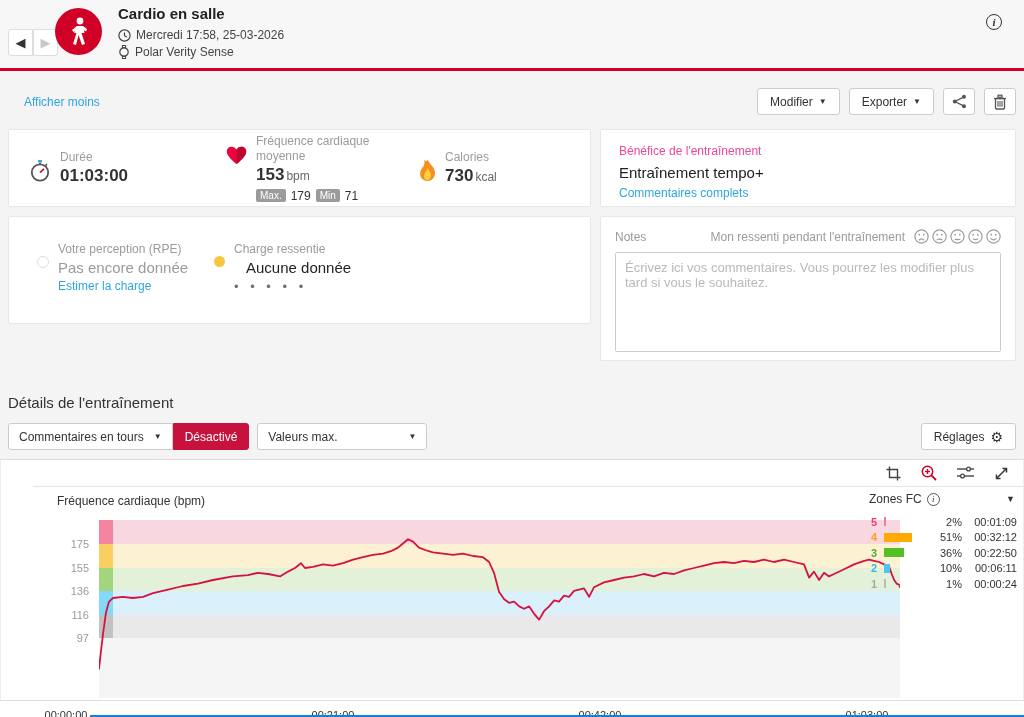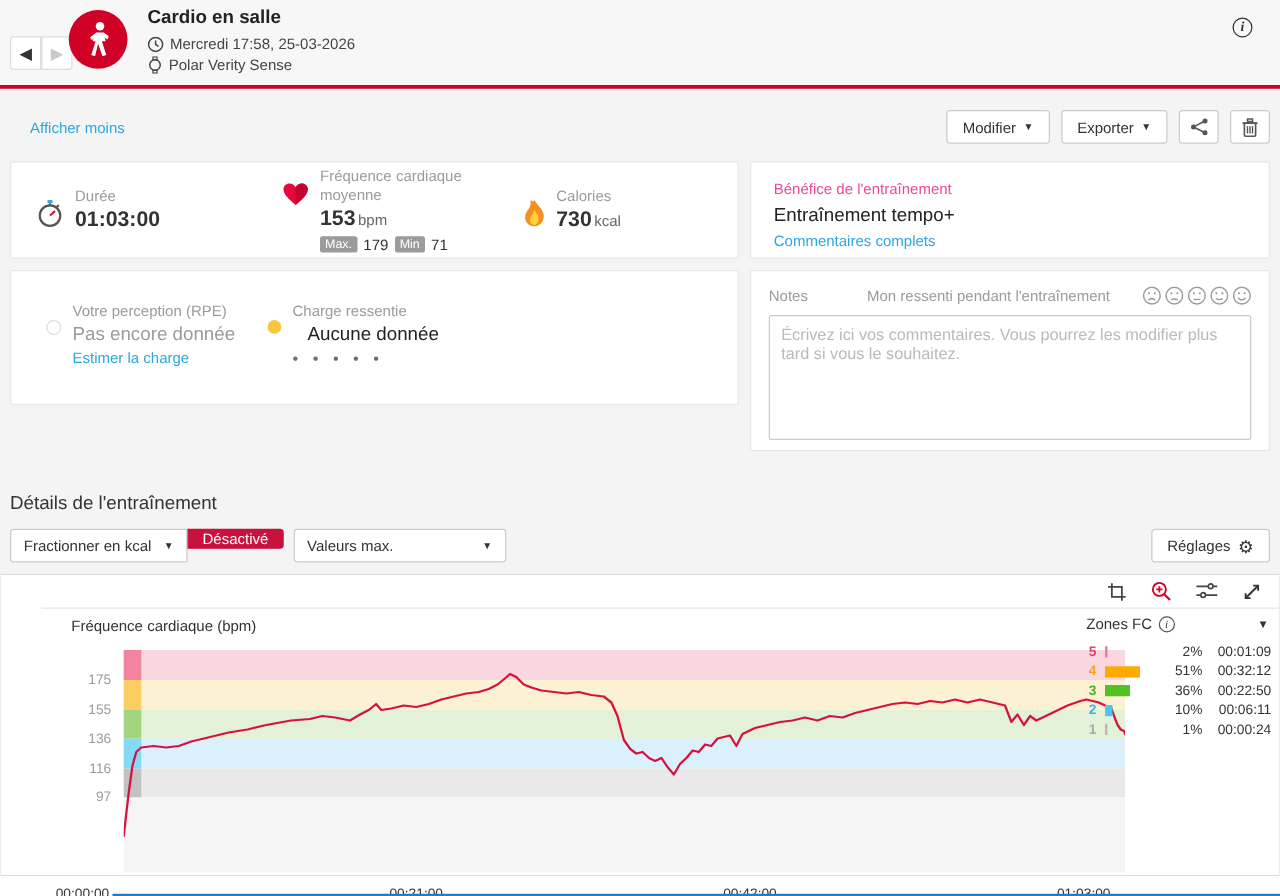--- a/index.html
+++ b/index.html
@@ -44,33 +44,33 @@
   .badge-row { margin-top:4px; display:flex; align-items:center; gap:5px; font-size:12px; }
   .mm-badge { background:#9b9b9b; color:#fff; font-size:10px; border-radius:2px; padding:1px 4px; }
   .benefit-label { color:#ec4899; margin-bottom:6px; }
   .benefit-value { font-size:15px; color:#222; margin-bottom:5px; }
   .rpe-circle { width:12px; height:12px; border:1.5px solid #ddd; border-radius:50%; margin-top:14px; }
   .yellow-dot { width:11px; height:11px; background:#f7c73f; border-radius:50%; margin-top:14px; }
   .muted-value { font-size:15px; color:#9b9b9b; margin:2px 0 3px; }
   .dark-value { font-size:15px; color:#222; margin:2px 12px 3px; }
   .load-dots { color:#6e6e6e; font-size:13px; letter-spacing:4px; }
   .notes-head { display:flex; align-items:center; color:#9b9b9b; }
-  .notes-prompt { margin-left:auto; display:flex; align-items:center; gap:20px; }
+  .notes-prompt { margin-left:auto; display:flex; align-items:center; gap:3px; }
   .mood-row { display:flex; gap:3px; margin-left:6px; }
   textarea.notes-area { width:100%; height:100px; margin-top:8px; border:1px solid #ccc; border-radius:2px; resize:none; padding:7px 9px; font-family:"Liberation Sans",sans-serif; font-size:13px; color:#333; }
   textarea.notes-area::placeholder { color:#b9b9b9; }
 
   
   .details-title { padding:33px 8px 12px; font-size:15px; }
   .controls-row { display:flex; align-items:center; padding:0 8px 9px; }
   .split-group { display:flex; }
   .dd { background:#fff; border:1px solid #ccc; height:27px; display:flex; align-items:center; font-size:12px; padding:0 10px; gap:10px; cursor:pointer; }
   .dd .caret { font-size:8px; }
   .dd.split { border-radius:3px 0 0 3px; }
-  .red-toggle { background:#c8123e; color:#fff; border:1px solid #c8123e; border-radius:0 3px 3px 0; height:16px; padding:0 11px; font-size:12px; display:flex; align-items:center; cursor:pointer; }
+  .red-toggle { background:#c8123e; color:#fff; border:1px solid #c8123e; border-radius:0 3px 3px 0; height:27px; padding:0 11px; font-size:12px; display:flex; align-items:center; cursor:pointer; }
   .dd.values { border-radius:3px; margin-left:8px; width:170px; }
   .dd.values .caret { margin-left:auto; }
   .settings-btn { margin-left:auto; }
   .gear { font-size:14px; }
 
   
   .chart-panel { background:#fff; border-top:1px solid #ddd; border-bottom:1px solid #ddd; border-left:1px solid #eee; border-right:1px solid #eee;padding-left:32px; }
   .chart-toolbar { height:27px; border-bottom:1px solid #e5e5e5; display:flex; align-items:center; justify-content:flex-end; gap:20px; padding-right:14px; }
   .tool { cursor:pointer; display:flex; align-items:center; }
   .plot-wrap { position:relative; height:213px; }
@@ -283,21 +283,21 @@
     </div>
     <textarea class="notes-area" placeholder="Écrivez ici vos commentaires. Vous pourrez les modifier plus tard si vous le souhaitez." style=""></textarea>
   </div>
 </div>
 
 <div class="details-title">Détails de l'entraînement</div>
 
 <div class="controls-row">
   <div class="split-group">
     <div class="dd split">
-      <span>Fractionner en kcal</span>
+      <span>Commentaires en tours</span>
       <span class="caret">▼</span>
     </div>
     <div class="red-toggle">
         <span>Désactivé</span>
       </div>
   </div>
   <div class="dd values">
     <span>Valeurs max.</span>
     <span class="caret">▼</span>
   </div>

